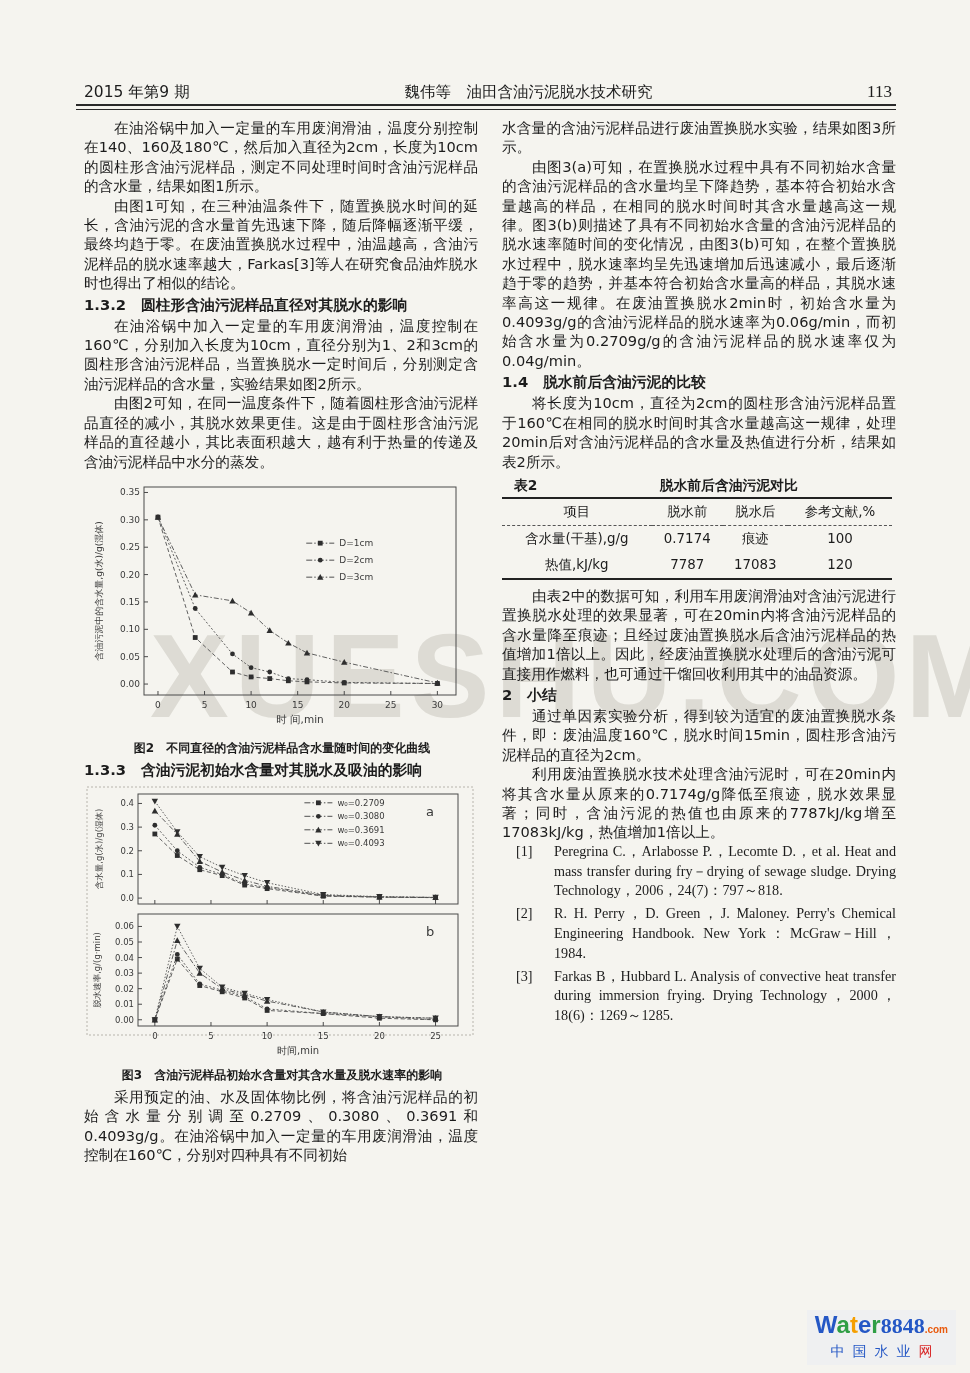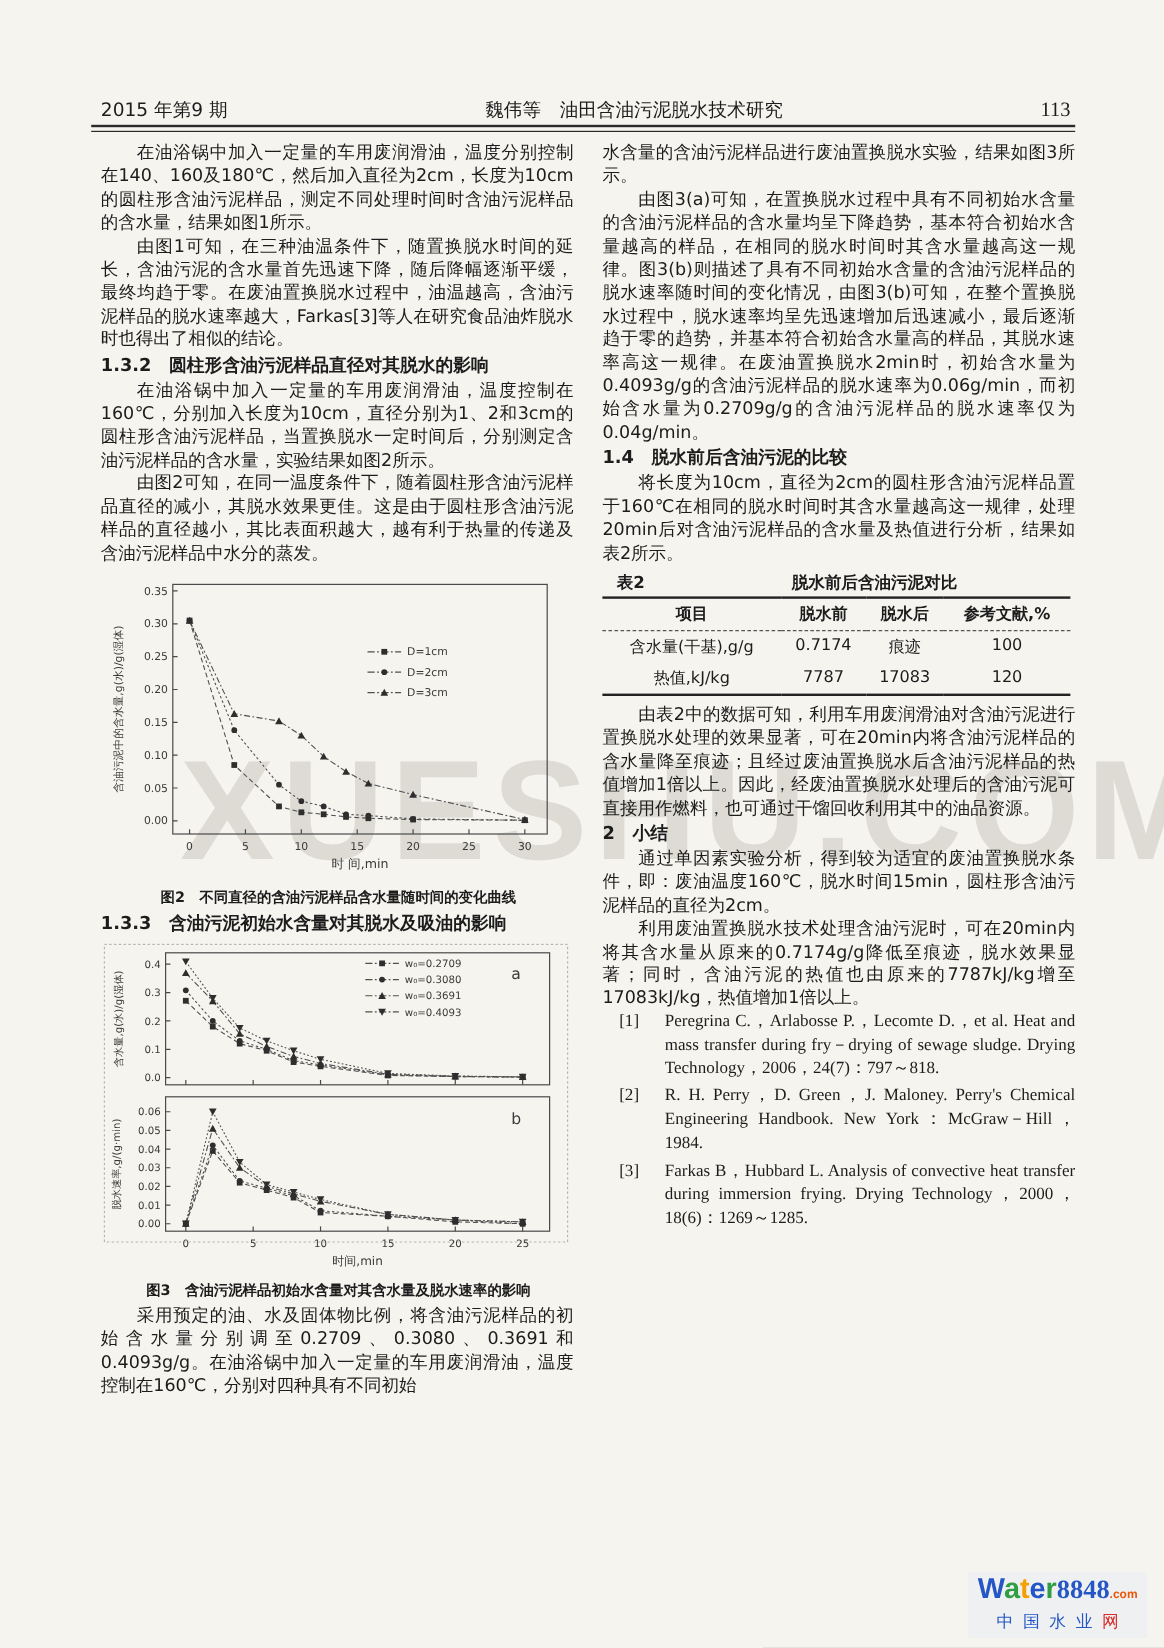--- a/index.html
+++ b/index.html
@@ -20,21 +20,21 @@
   .heading{margin:2px 0 1px;font-weight:bold;font-size:14.8px;line-height:20px;text-align:left;}
   .fig{margin:6px 0 3px 0;}
   .fig svg{display:block;}
   svg text{font-family:"DejaVu Sans",sans-serif;fill:#3a3a3a;}
   .caption{font-weight:bold;font-size:12px;text-align:center;margin-top:2px;line-height:18px;}
   .tablecap{display:flex;font-size:13.8px;font-weight:bold;margin:6px 0 2px;gap:24px;}
   .tablecap .tlabel{margin-left:12px;}
   .tablecap .ttitle{flex:1;text-align:center;}
   table.t2{width:99%;border-collapse:collapse;font-size:13.4px;margin:0 0 6px;
         border-top:2px solid #222;border-bottom:2px solid #222;}
-  table.t2 th{font-weight:bold;padding:4px 2px;border-bottom:1px dashed #555;text-align:center;}
+  table.t2 th{font-weight:normal;padding:4px 2px;border-bottom:1px dashed #555;text-align:center;}
   table.t2 td{padding:4px 2px;text-align:center;}
   .refhead{text-align:center;font-weight:bold;font-size:15px;margin:8px 0 5px;}
   .refs{font-family:"Liberation Serif",serif;font-size:14.2px;margin-left:14px;}
   .ref{display:flex;margin-bottom:3px;line-height:19.8px;}
   .ref .num{width:34px;flex:none;}
   .ref .txt{flex:1;text-align:justify;padding-left:4px;}
   .logo{position:absolute;right:14px;bottom:8px;z-index:3;text-align:center;
         background:rgba(233,237,243,0.55);padding:3px 8px 4px;}
   .brand{font-family:"Liberation Sans",sans-serif;font-weight:bold;font-size:24px;line-height:24px;}
   .brand .num{font-family:"Liberation Serif",serif;font-size:22px;}

